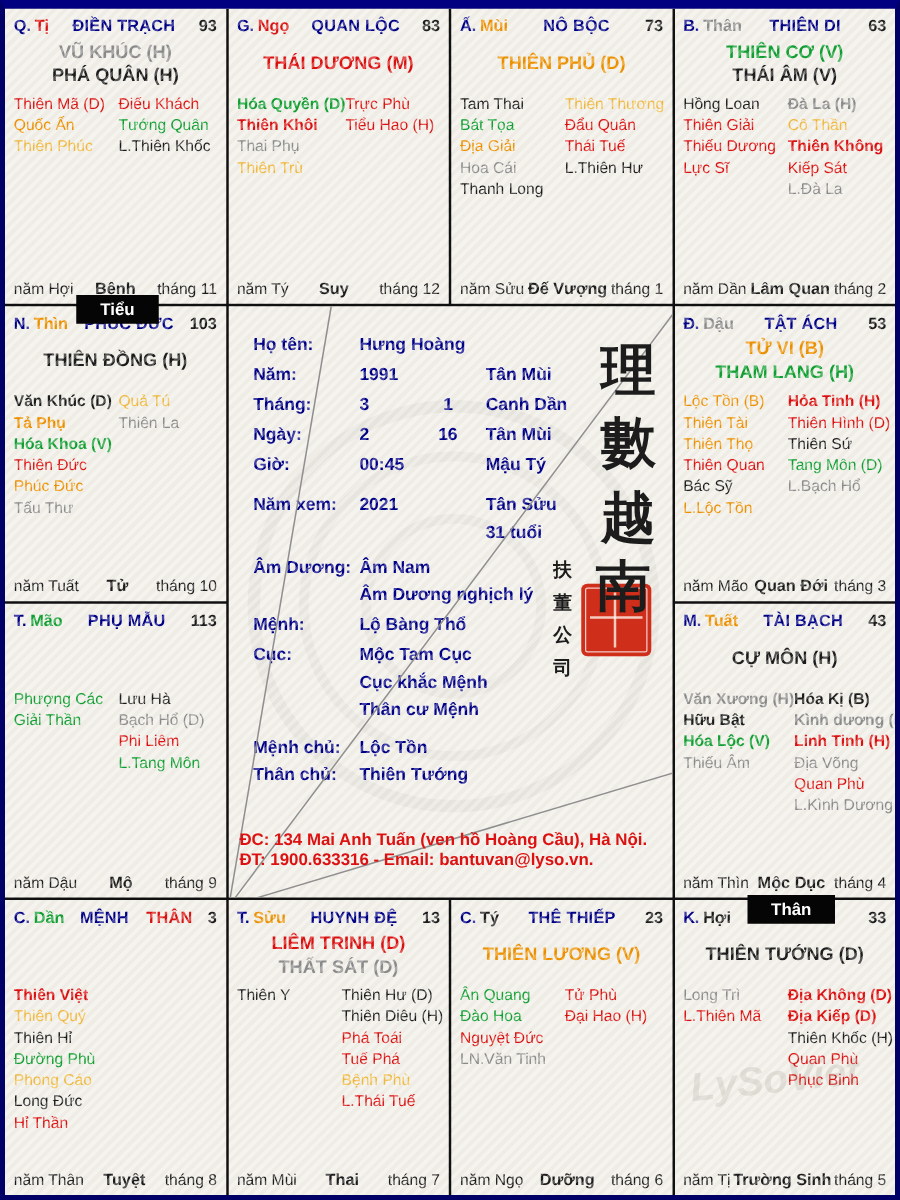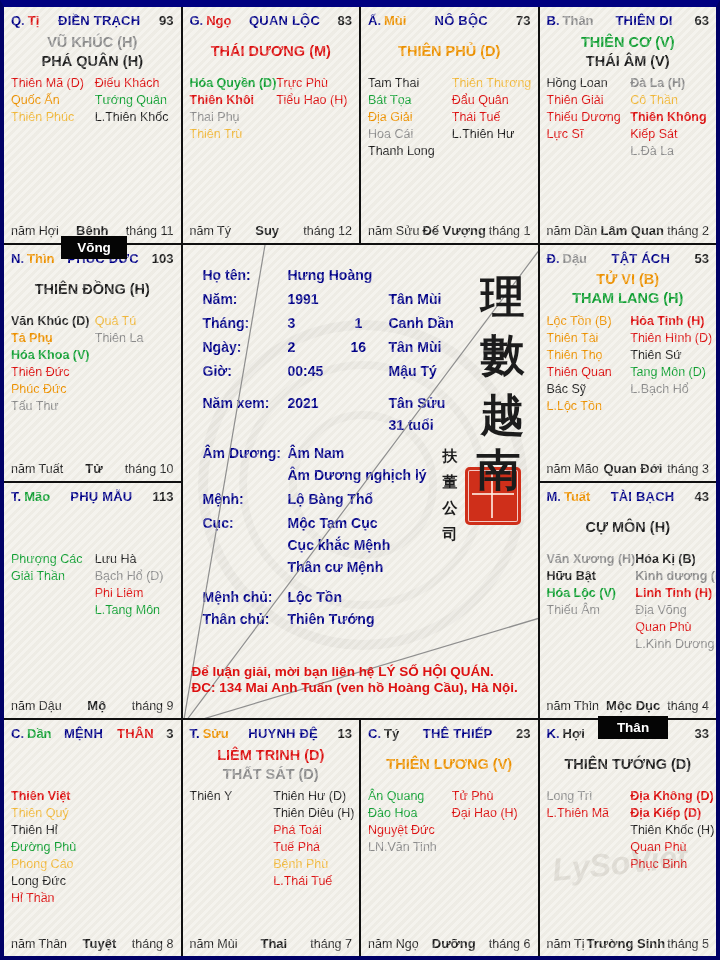--- a/index.html
+++ b/index.html
@@ -253,22 +253,22 @@
       <span class="cspan" style="left:20px;top:270px">Cục:</span>
       <span class="cspan" style="left:105px;top:270px">Mộc Tam Cục</span>
       <span class="cspan" style="left:105px;top:292px">Cục khắc Mệnh</span>
       <span class="cspan" style="left:105px;top:314px">Thân cư Mệnh</span>
       <span class="cspan" style="left:20px;top:344px">Mệnh chủ:</span>
       <span class="cspan" style="left:105px;top:344px">Lộc Tồn</span>
       <span class="cspan" style="left:20px;top:366px">Thân chủ:</span>
       <span class="cspan" style="left:105px;top:366px">Thiên Tướng</span>
 
       <div class="contact">
-        <div>Để luận giải, mời bạn liên hệ LÝ SỐ HỘI QUÁN.</div>
         <div>ĐC: 134 Mai Anh Tuấn (ven hồ Hoàng Cầu), Hà Nội.</div>
+        <div>ĐT: 1900.633316 - Email: bantuvan@lyso.vn.</div>
       </div>
 
       <div id="calligraphy-slot"></div>
       <div class="seal"></div>
     <span class="cal big" style="color: rgb(28, 28, 28); font-weight: bold; top: 30px;">理</span>
         <span class="cal big" style="color: rgb(28, 28, 28); font-weight: bold; top: 88px;">數</span>
         <span class="cal big" style="color: rgb(28, 28, 28); font-weight: bold; top: 148px;">越</span>
         <span class="cal big" style="color: rgb(28, 28, 28); font-weight: bold; top: 203px; left: 294px; z-index: 2;">南</span>
         <span class="cal small" style="color: rgb(28, 28, 28); font-weight: bold; top: 204px;">扶</span>
         <span class="cal small" style="color: rgb(28, 28, 28); font-weight: bold; top: 230px;">董</span>
@@ -476,16 +476,16 @@
           </div>
         </div>
         <div class="ftr">
           <span class="fy" style="color: rgb(28, 28, 28);">năm Tị</span>
           <span class="stage" style="color: rgb(28, 28, 28); font-weight: bold;">Trường Sinh</span>
           <span class="fm" style="color: rgb(28, 28, 28);">tháng 5</span>
         </div>
       </div>
   </div>
 
-  <div class="badge triet">Võng</div>
+  <div class="badge triet">Tiểu</div>
   <div class="badge tuan">Thân</div>
   <div class="wm right">LySoViet</div>
 </div>
 
 </body></html>

